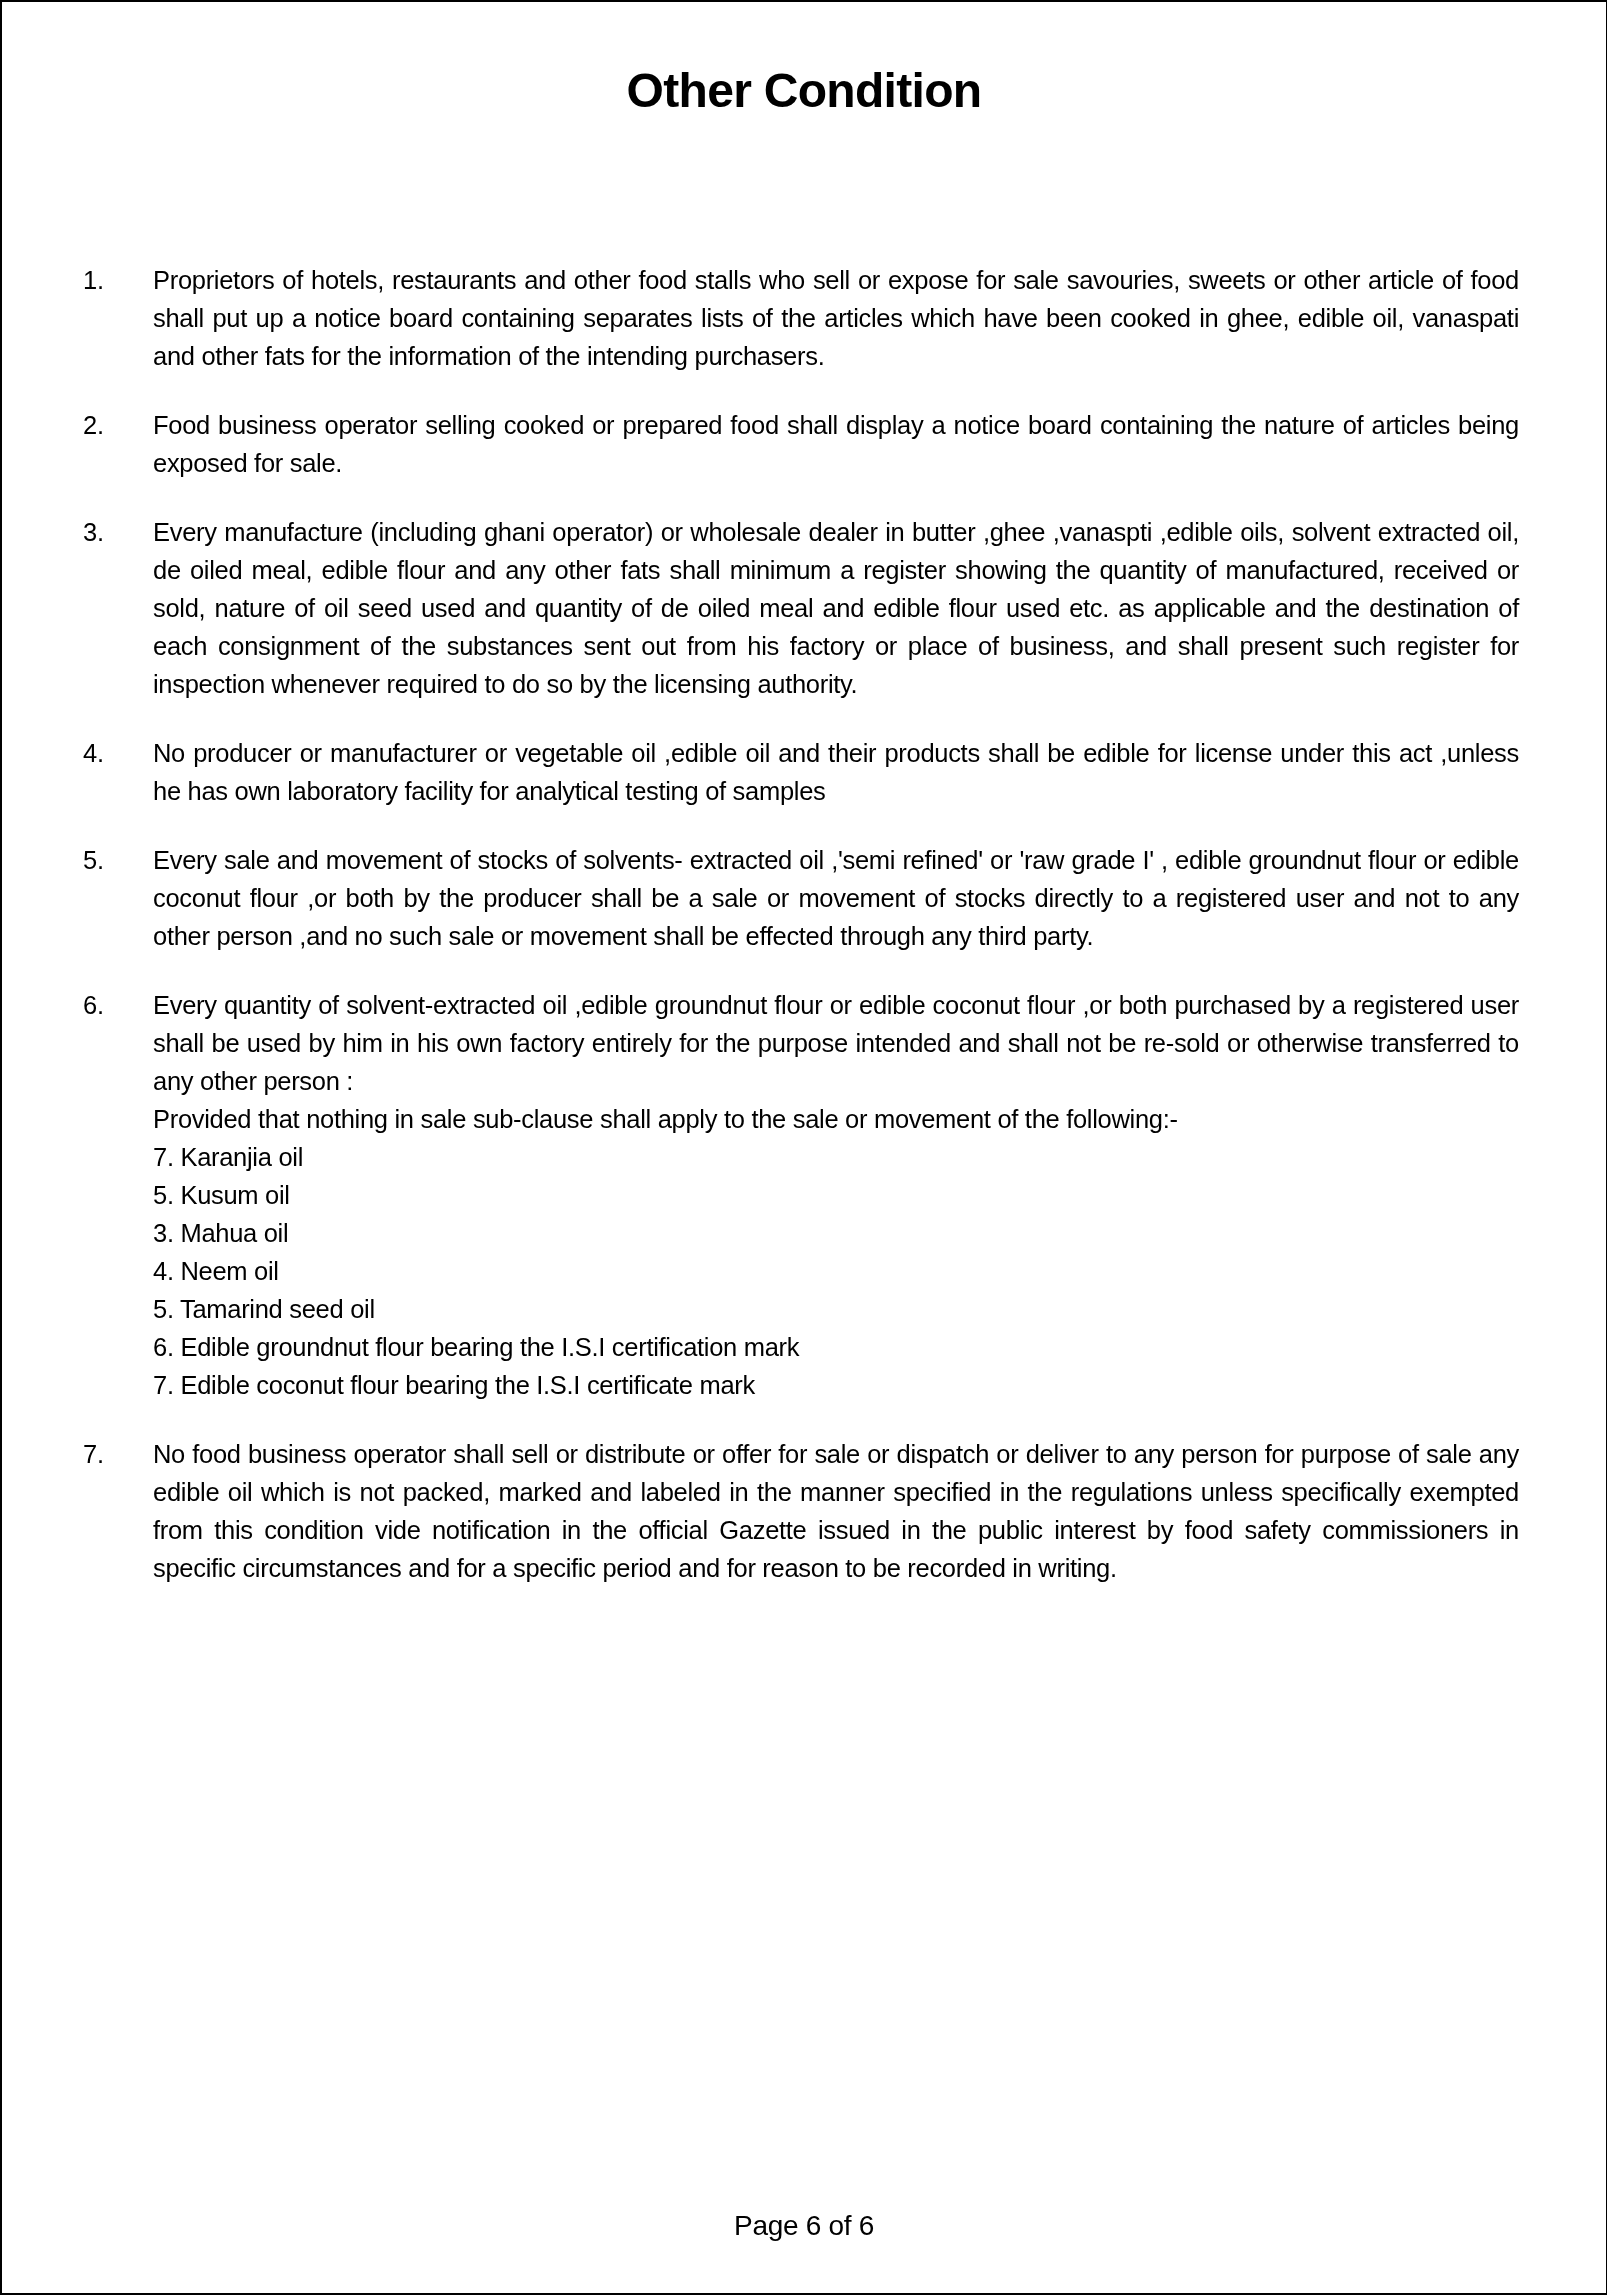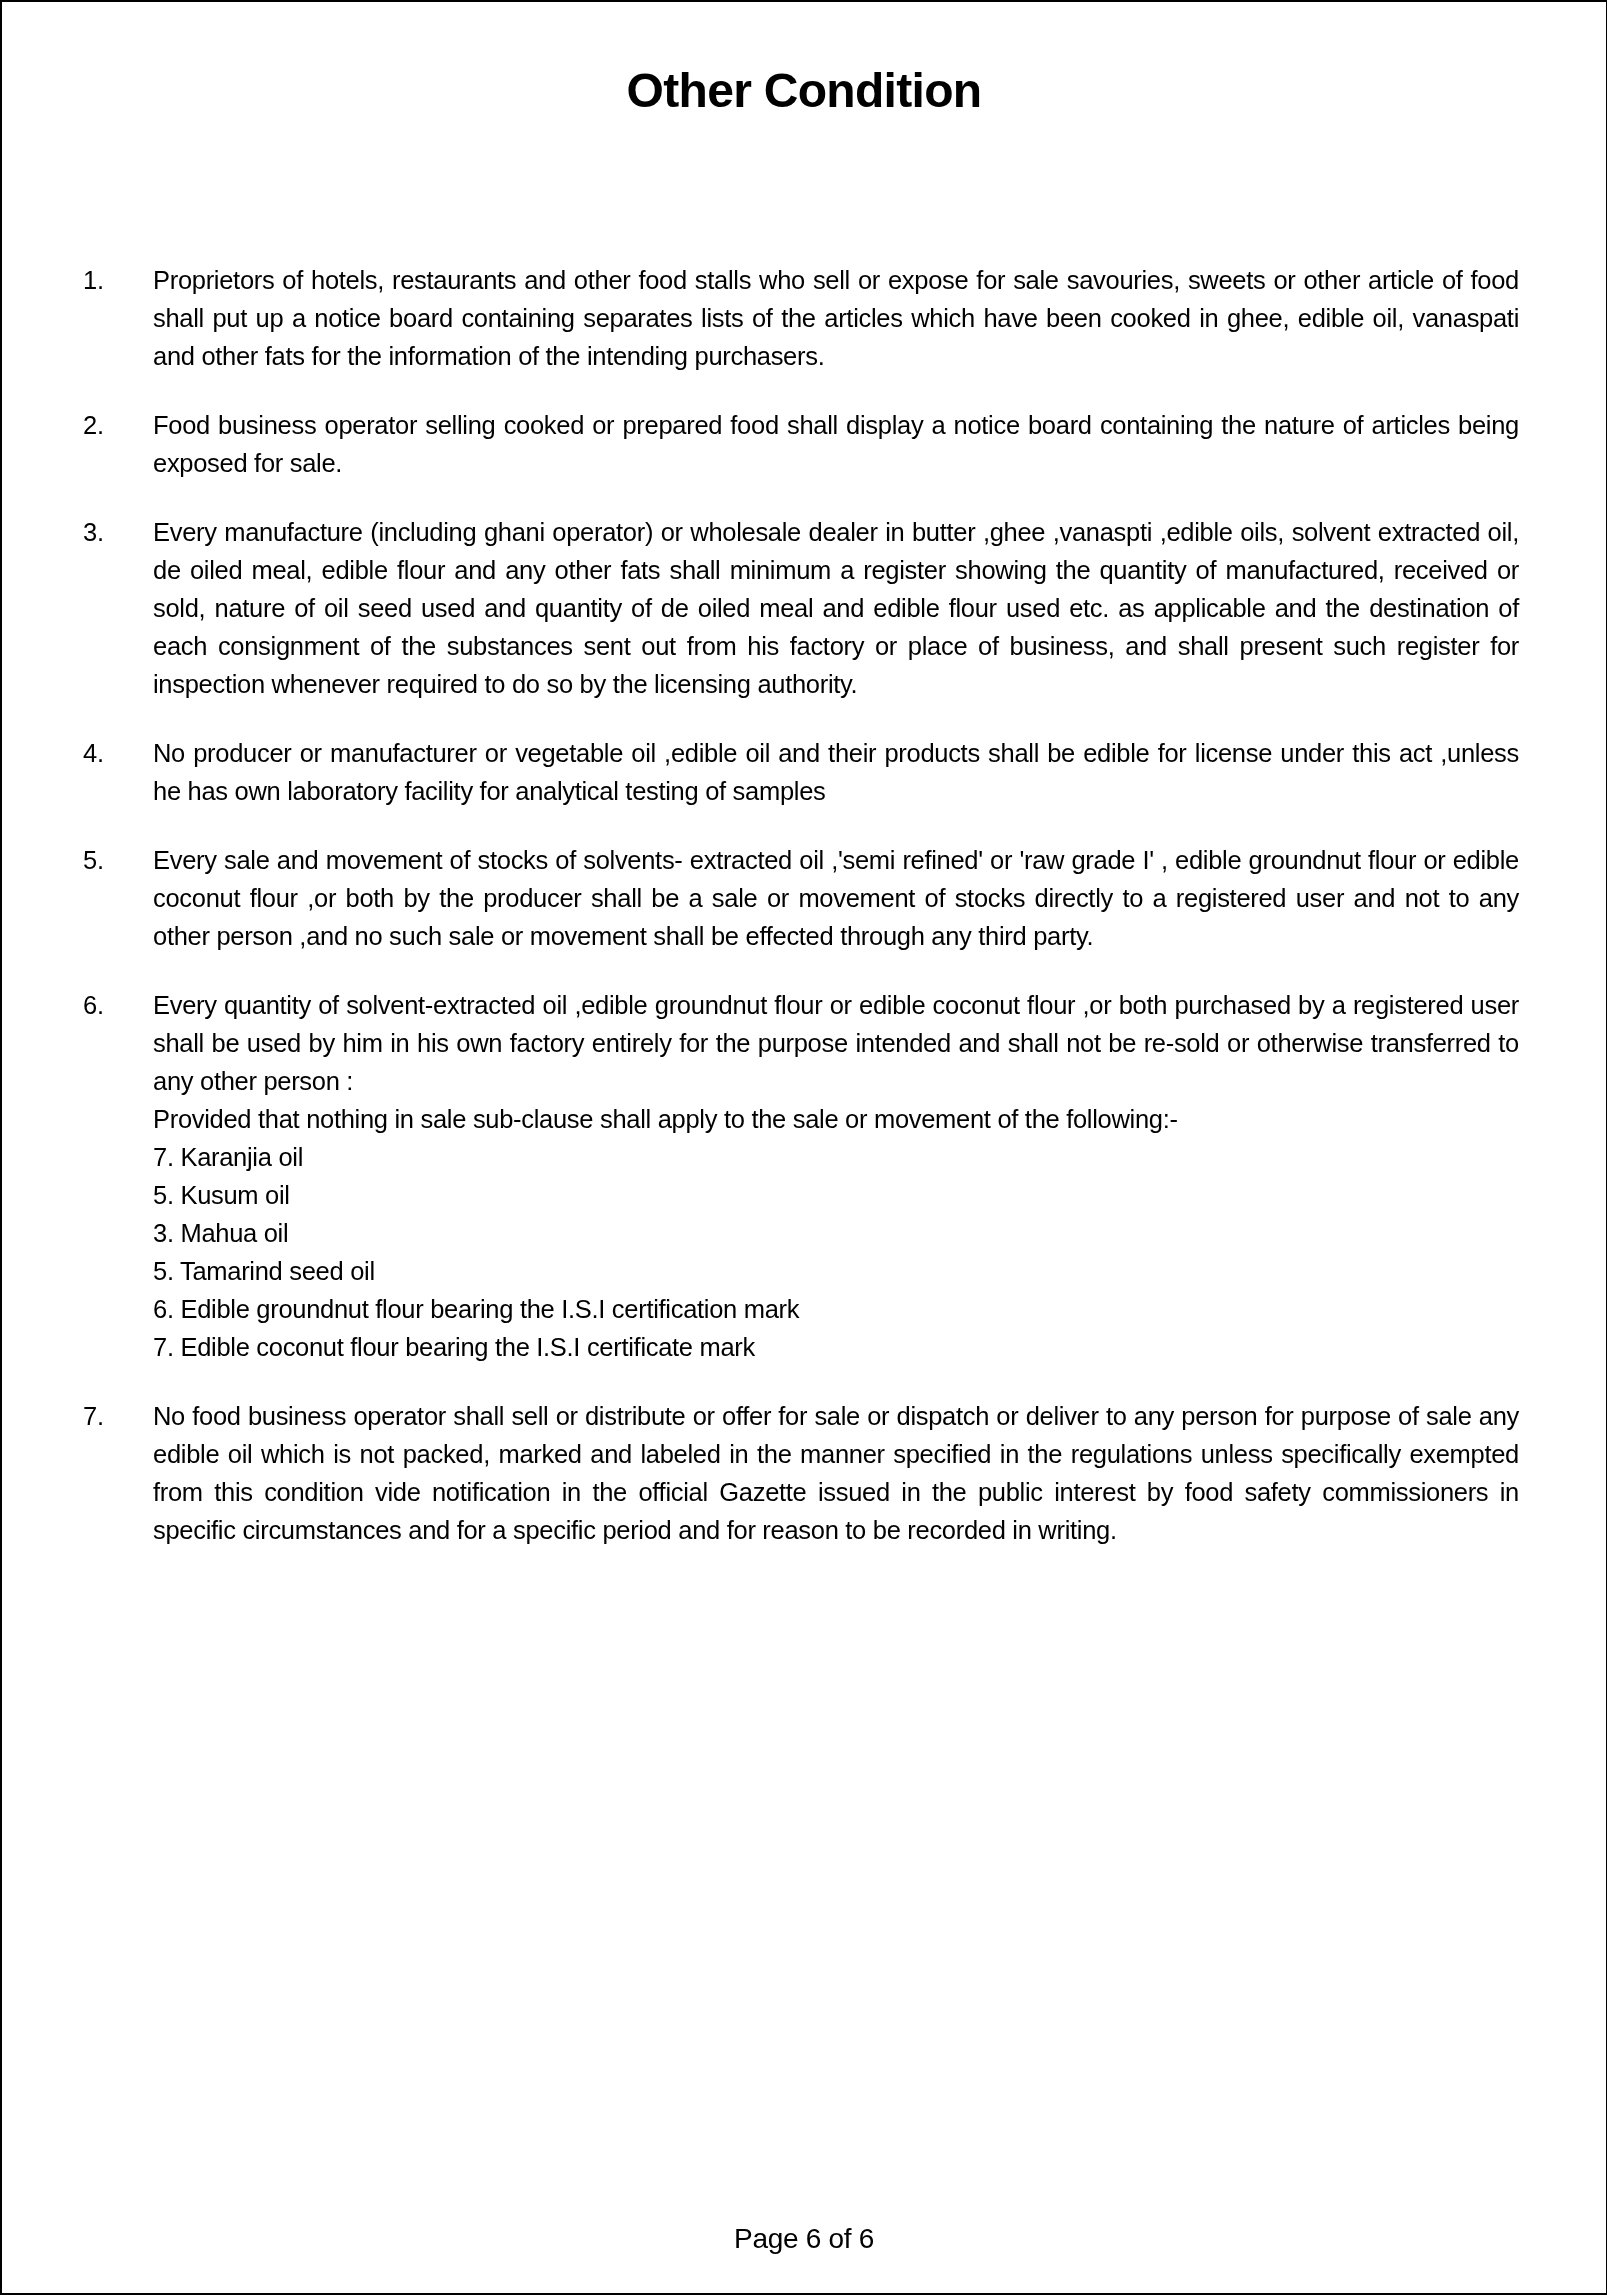--- a/index.html
+++ b/index.html
@@ -52,21 +52,21 @@
   .cond-text {
     text-align: justify;
   }
   .proviso, .sub-item {
     text-align: left;
   }
   .footer {
     position: absolute;
     left: 0;
     right: 0;
-    bottom: 35px;
+    bottom: 48px;
     text-align: center;
     font-size: 28px;
     line-height: 38px;
     letter-spacing: -0.3px;
   }
 </style>
 </head>
 <body>
 
 <div class="page">
@@ -115,20 +115,21 @@
 
   <div class="cond-row">
     <div class="cond-num">6.</div>
     <div class="cond-body">
       <div class="cond-text">Every quantity of solvent-extracted oil ,edible groundnut flour or edible coconut flour ,or both purchased by a registered user shall be used by him in his own factory entirely for the purpose intended and shall not be re-sold or otherwise transferred to any other person :</div>
       <div>
             <div class="proviso">Provided that nothing in sale sub-clause shall apply to the sale or movement of the following:-</div>
             <div class="sub-item">7. Karanjia oil</div>
             <div class="sub-item">5. Kusum oil</div>
             <div class="sub-item">3. Mahua oil</div>
+            <div class="sub-item">4. Neem oil</div>
             <div class="sub-item">5. Tamarind seed oil</div>
             <div class="sub-item">6. Edible groundnut flour bearing the I.S.I certification mark</div>
             <div class="sub-item">7. Edible coconut flour bearing the I.S.I certificate mark</div>
           </div>
     </div>
   </div>
 
   <div class="cond-row">
     <div class="cond-num">7.</div>
     <div class="cond-body">

